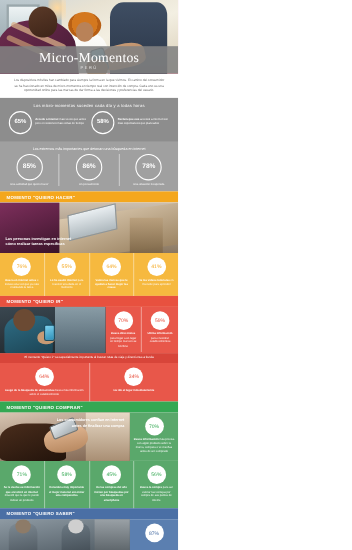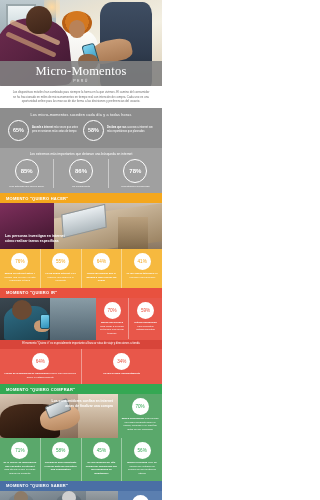--- a/index.html
+++ b/index.html
@@ -5,21 +5,21 @@
   * { box-sizing: border-box; margin: 0; padding: 0; }
   body {
     width: 162px; height: 500px;
     font-family: "Liberation Sans", sans-serif;
     background: #ffffff;
     overflow: hidden;
   }
   .page { width: 162px; height: 500px; position: relative; background: #fff; }
 
   
-  .hero { position: relative; width: 162px; height: 86px; overflow: hidden; background:#be185d; }
+  .hero { position: relative; width: 162px; height: 67px; overflow: hidden; background:#be185d; }
   .hero-photo { position: absolute; inset: 0; }
   .hp { position: absolute; }
   .hero-bg {
     inset: 0;
     background:
       linear-gradient(160deg,#cfd8dc 0%,#e8e2d2 28%,#f3efe2 55%,#d9cdb6 100%);
   }
   .hero-wall {
     left: 0; top: 0; width: 56px; height: 40px;
     background: linear-gradient(180deg,#b9c6cc,#8fa3ad);

